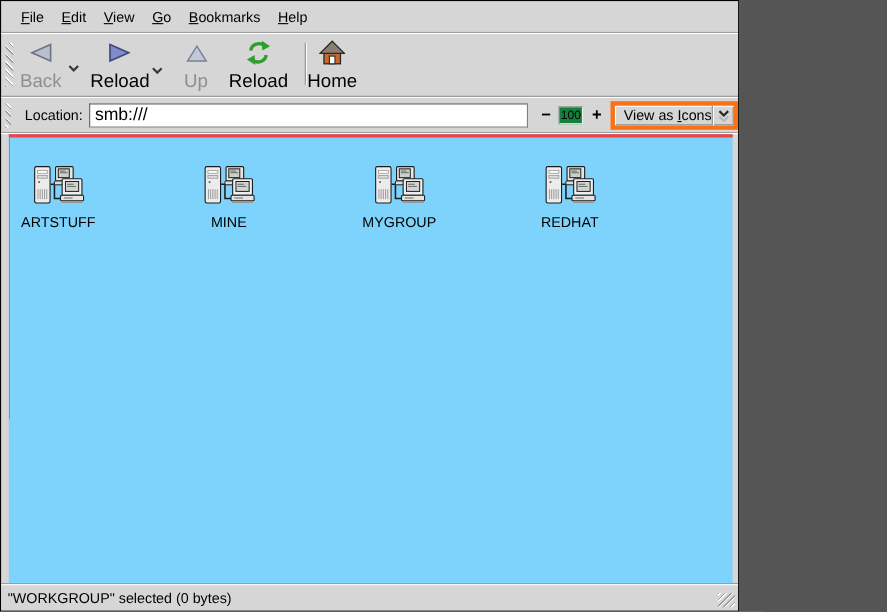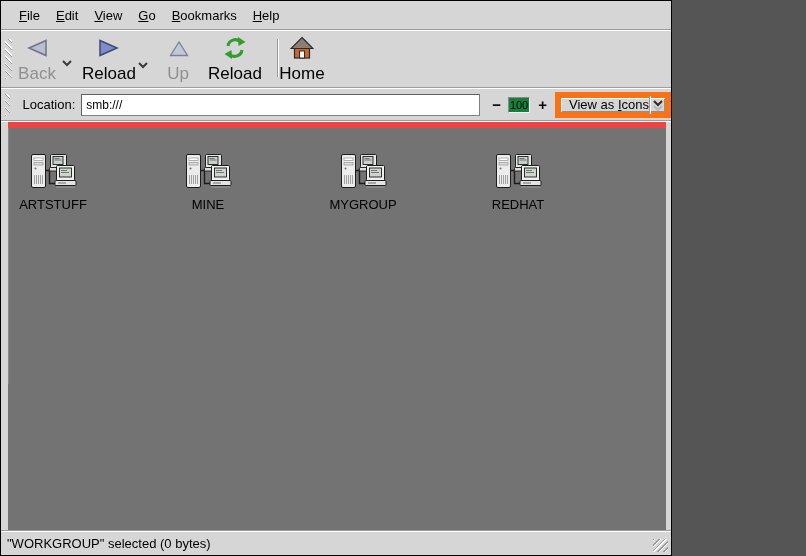--- a/index.html
+++ b/index.html
@@ -35,36 +35,36 @@
   .throbber .sphere { width:32px; height:32px; border-radius:50%;
     background:radial-gradient(circle at 34% 28%, #e7efeb 0%, #aebebb 35%, #63756f 70%, #37474a 100%); }
   
   .locationbar { position:absolute; top:88px; left:0; right:0; height:31px;
     display:flex; align-items:center; padding-left:4px; }
   .lgrip { width:7px; height:22px;
     background:repeating-linear-gradient(45deg,#9a9a9a 0,#9a9a9a 1px,#ffffff 1px,#ffffff 2px,#d6d6d6 2px,#d6d6d6 5px); }
   .loc-label { font-size:13px; margin-left:12px; }
   .loc-input { margin-left:6px; width:507px; height:22px; background:#fff;
     border:1px solid #808080; border-top-color:#5f5f5f; border-left-color:#5f5f5f;
-    font-family:"Liberation Sans", sans-serif; font-size:12px; padding:0 4px; color:#000; outline:none; }
+    font-family:"Liberation Sans", sans-serif; font-size:16px; padding:0 4px; color:#000; outline:none; }
   .zoom-out,.zoom-in { margin-left:12px; font-size:15px; font-weight:bold; cursor:default; line-height:10px; }
   .zoom-in { margin-left:8px; }
   .zoom-level { margin-left:7px; width:28px; height:16px; background:#15803d;
     border:1px solid #8a8a8a; border-bottom-color:#f2f2f2; border-right-color:#f2f2f2;
     font-size:11px; display:flex; align-items:center; justify-content:center; }
   .combo { margin-left:8px; width:116px; height:26px; background:#d6d6d6;
-    border:6px solid #f97316; box-shadow:inset 1px 1px 0 #ffffff, inset -1px -1px 0 #8f8f8f;
+    border:4px solid #f97316; box-shadow:inset 1px 1px 0 #ffffff, inset -1px -1px 0 #8f8f8f;
     display:flex; align-items:center; cursor:default; }
   .combo .ctext { font-size:13px; padding-left:8px; flex:1; white-space:nowrap; }
   .combo .ctext .mn { text-decoration:underline; }
   .combo .csep { width:2px; height:18px; background:linear-gradient(to right,#9a9a9a 50%,#ffffff 50%); }
   .combo .carr { width:18px; display:flex; flex-direction:column; align-items:center; }
   
   .content { position:absolute; left:7px; right:5px; top:121px; bottom:25px;
-    background:#737373; border-top:6px solid #ef4444; overflow:hidden; }
+    background:#7dd3fc; border-top:3px solid #ef4444; overflow:hidden; }
   .left-edge { position:absolute; left:0; top:0; width:1px; height:256px; background:#8a8a8a; }
   .icon-item { position:absolute; width:100px; display:flex; flex-direction:column;
     align-items:center; cursor:default; }
   .ilabel { font-size:13px; margin-top:2px; white-space:nowrap; }
   
   .statusbar { position:absolute; left:0; right:0; bottom:0; height:25px;
     background:#d6d6d6; border-top:1px solid #9d9d9d;
     box-shadow:inset 0 1px 0 #ffffff; display:flex; align-items:center; padding-left:6px; }
   .status-text { font-size:13px; }
   .resize-grip { position:absolute; right:3px; bottom:3px; width:15px; height:13px;

